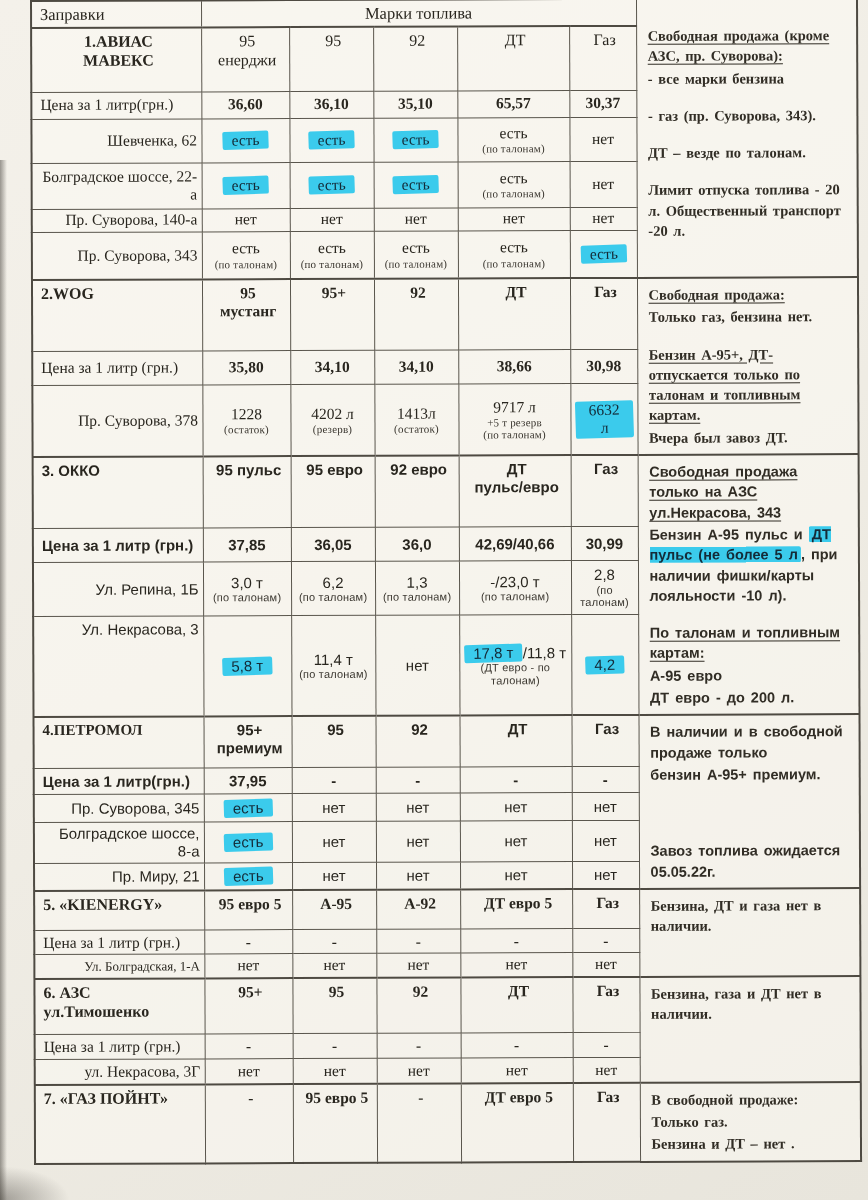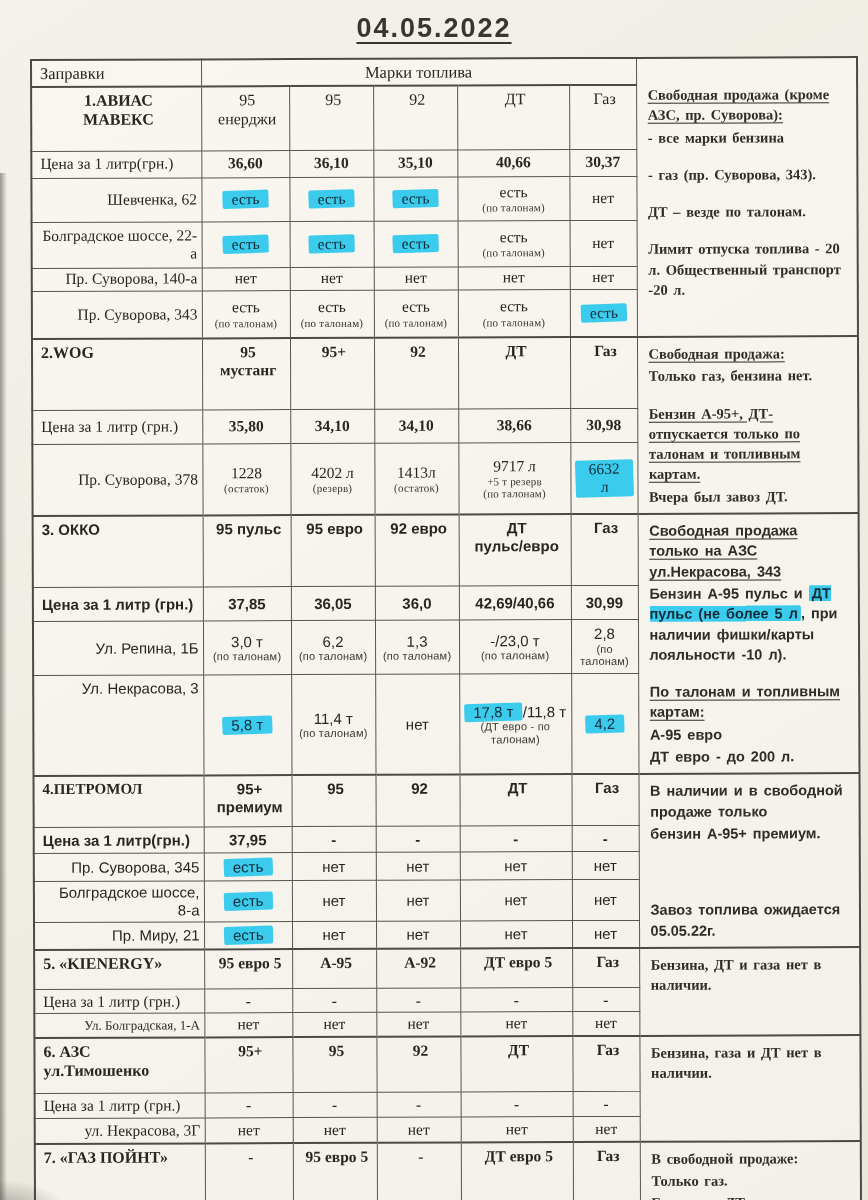--- a/index.html
+++ b/index.html
@@ -58,21 +58,20 @@
   .notes p.gap{margin-top:17px;}
   .notes p.gap2{margin-top:56px;}
   .notes .u{text-decoration:underline;text-underline-offset:3px;}
   .notes .hl{background:var(--hl,#3bcbec);padding:0 3px;border-radius:2px;color:#142b38;}
   .top-hdr td{font-size:16.5px;}
 </style>
 </head>
 <body>
 
 <div class="photo">
-  <h1 class="date">04.05.2022</h1>
   <table id="fuel-table">
     <colgroup>
       <col style="width:170px">
         <col style="width:88px">
         <col style="width:84px">
       <col style="width:84px">
         <col style="width:112px">
         <col style="width:67px">
         <col style="width:221px">
     </colgroup>
@@ -105,21 +104,21 @@
           <td class="price">
             <div class="val"><span>36,60</span></div>
           </td>
           <td class="price">
             <div class="val"><span>36,10</span></div>
           </td>
           <td class="price">
             <div class="val"><span>35,10</span></div>
           </td>
           <td class="price">
-            <div class="val"><span>40,66</span></div>
+            <div class="val"><span>65,57</span></div>
           </td>
           <td class="price">
             <div class="val"><span>30,37</span></div>
           </td>
         </tr>
         <tr class="sec0 s0r0" style="height: 44px;">
           <td class="st stn">Шевченка, 62</td>
           <td>
             <div class="val"><span class="hl">есть</span></div>
           </td>

